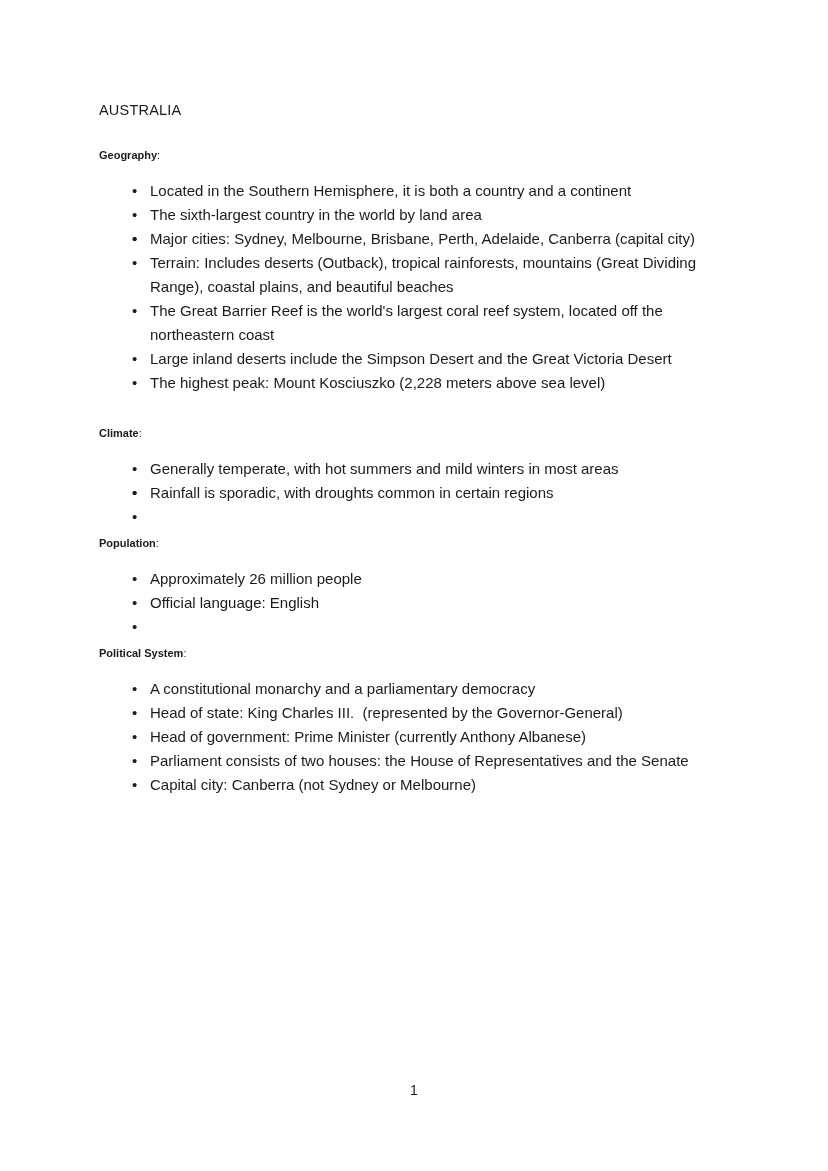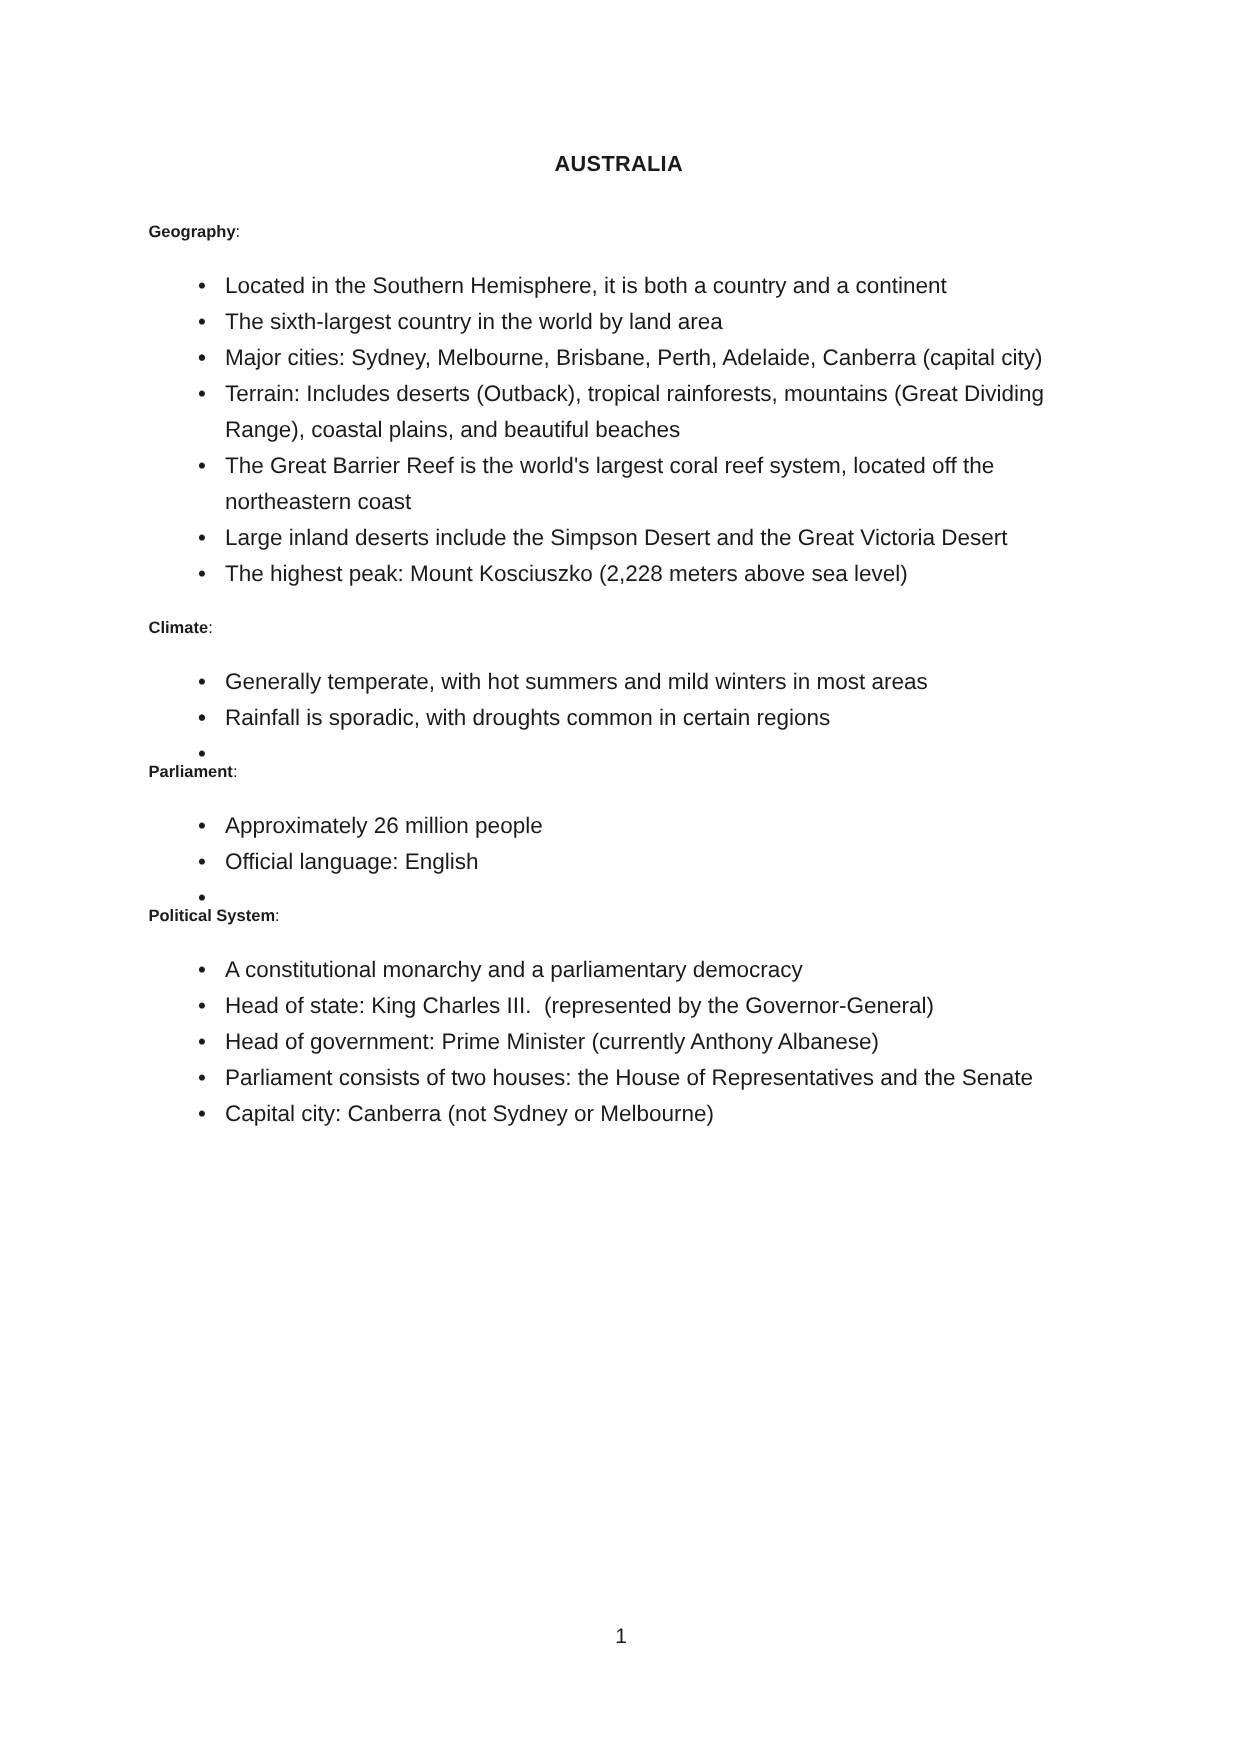--- a/index.html
+++ b/index.html
@@ -18,33 +18,32 @@
     color: #1b1b1b;
     overflow: hidden;
   }
   .doc-body {
     position: absolute;
     left: 99px;
     top: 100px;
     width: 641px;
   }
   .doc-title {
-    text-align: center;
     font-size: 14.5px;
-    font-weight: bold;
+    font-weight: normal;
     letter-spacing: 0.2px;
     line-height: 20px;
     margin: 0 0 24px 0;
     padding-right: 14px;
   }
   .section {
     margin: 0;
   }
   .section + .section {
-    margin-top: 13px;
+    margin-top: 27px;
   }
   .section-heading {
     font-size: 11px;
     line-height: 22px;
     font-weight: bold;
     margin: 0 0 13px 0;
     white-space: pre;
   }
   .section-heading .colon {
     font-weight: normal;
@@ -110,21 +109,21 @@
         <div class="section">
           <div class="section-heading"><span>Climate</span><span class="colon">:</span></div>
           <ul class="bullets">
             <li><span class="marker">•</span><span class="li-wide">Generally temperate, with hot summers and mild winters in most areas</span></li>
             <li><span class="marker">•</span></li>
             <li><span class="marker">•</span><span class="li-wide">Rainfall is sporadic, with droughts common in certain regions</span></li>
             <li><span class="marker">•</span></li>
           </ul>
         </div>
         <div class="section">
-          <div class="section-heading"><span>Parliament</span><span class="colon">:</span></div>
+          <div class="section-heading"><span>Population</span><span class="colon">:</span></div>
           <ul class="bullets">
             <li><span class="marker">•</span><span class="li-wide">Approximately 26 million people</span></li>
             <li><span class="marker">•</span><span class="li-wide">Official language: English</span></li>
             <li><span class="marker">•</span></li>
           </ul>
         </div>
         <div class="section">
           <div class="section-heading"><span>Political System</span><span class="colon">:</span></div>
           <ul class="bullets">
             <li><span class="marker">•</span><span class="li-wide">A constitutional monarchy and a parliamentary democracy</span></li>

